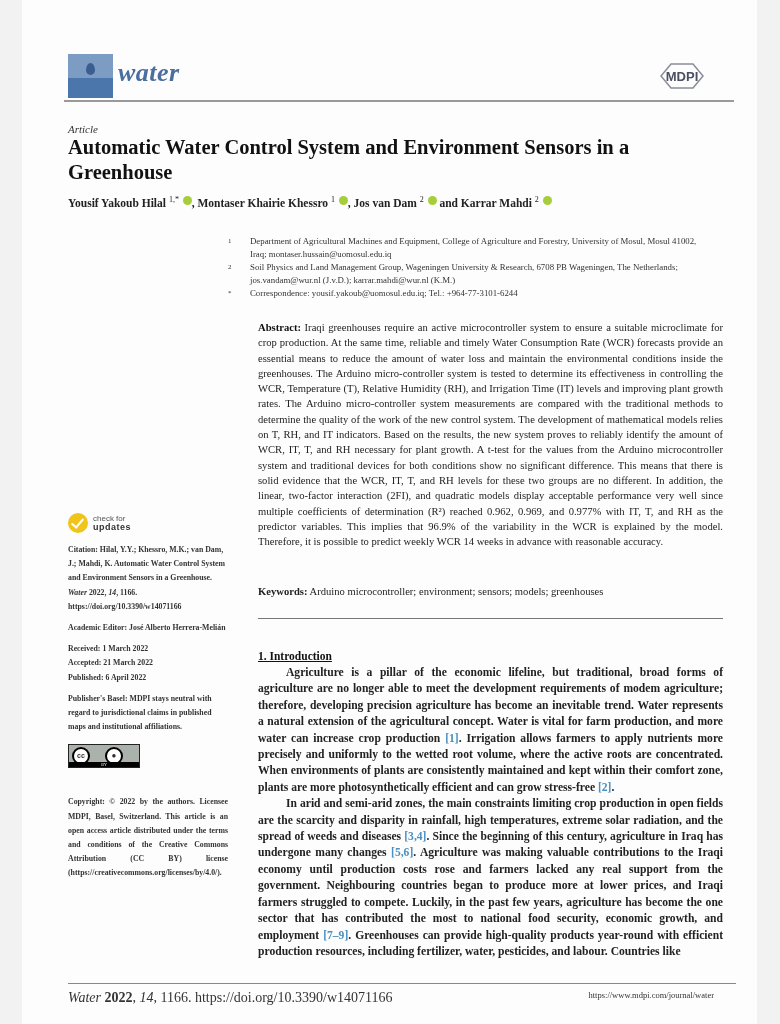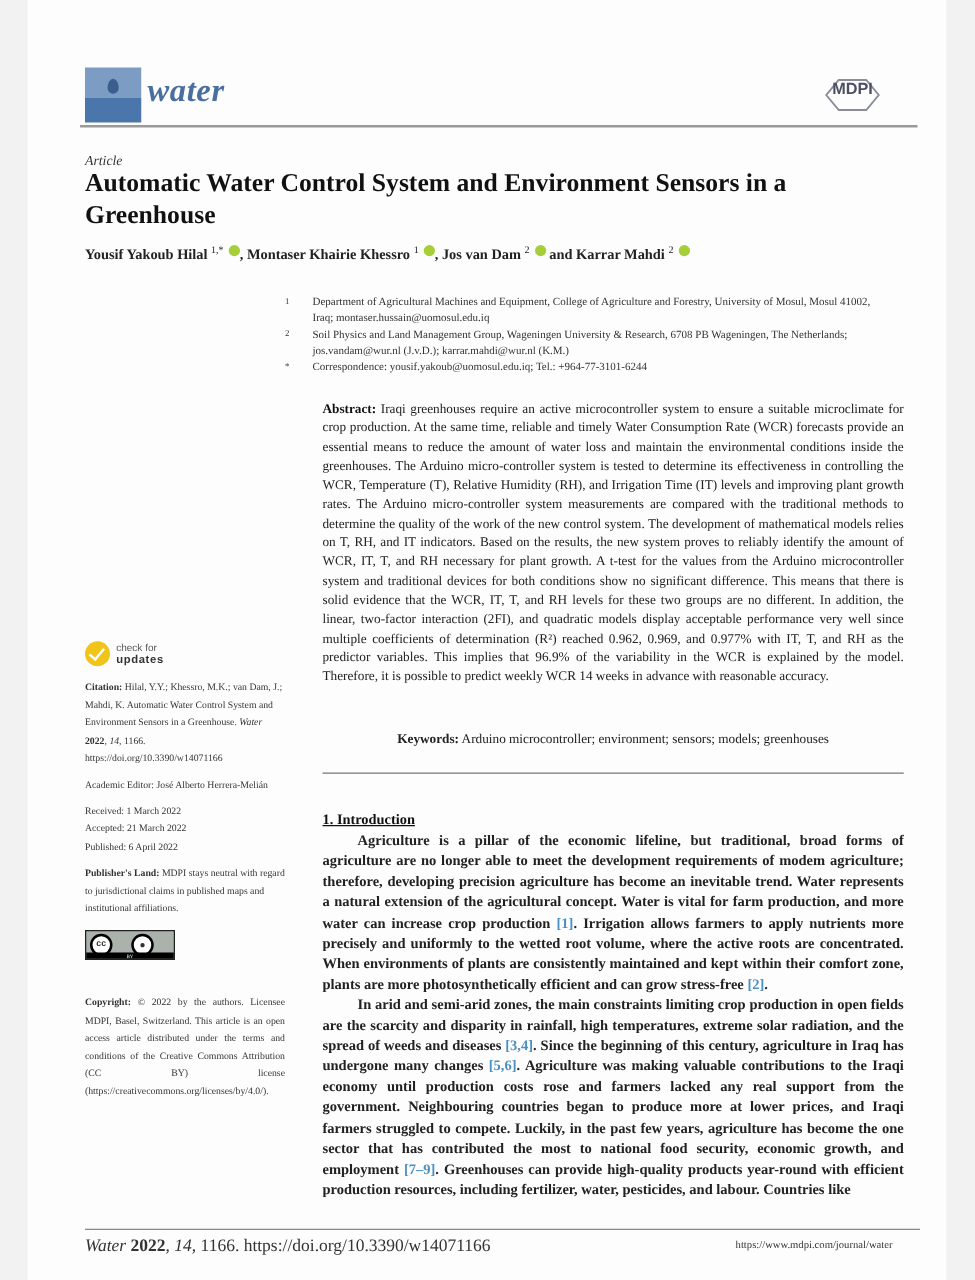--- a/index.html
+++ b/index.html
@@ -19,21 +19,21 @@
     position: absolute; left: 18px; top: 9px; width: 9px; height: 12px;
     background: #3a5f8f; border-radius: 50% 50% 50% 50% / 60% 60% 40% 40%;
   }
   .journal-name {
     position: absolute; left: 96px; top: 58px; font-size: 26px; font-style: italic; font-weight: bold;
     color: #4a6f9f; letter-spacing: 0.5px;
   }
   .mdpi-logo {
     position: absolute; left: 638px; top: 63px; width: 44px; height: 27px;
     font-family: "Liberation Sans", sans-serif; font-weight: bold; font-size: 13px; color: #4a4f63;
-    display: flex; align-items: flex-start; justify-content: center;
+    display: flex; align-items: center; justify-content: center;
   }
   .mdpi-logo svg { position: absolute; left: 0; top: 0; }
   .mdpi-logo span { position: relative; }
   .header-rule { position: absolute; left: 42px; top: 100px; width: 670px; height: 2px; background: #9a9a9a; }
 
   .article-type { position: absolute; left: 46px; top: 123px; font-size: 11px; font-style: italic; color: #333; font-family: Liberation Serif, serif; }
   .title {
     position: absolute; left: 46px; top: 135px; width: 650px; font-size: 20.5px; font-weight: bold; line-height: 25px; color: #111;
   }
   .authors { position: absolute; left: 46px; top: 195px; font-size: 11.5px; font-weight: bold; color: #222; }
@@ -44,35 +44,35 @@
   }
 
   .affils { position: absolute; left: 206px; top: 235px; width: 480px; font-size: 8.8px; line-height: 13px; color: #333; }
   .affil { display: flex; }
   .affil .num { width: 22px; flex: none; font-size: 7px; }
 
   .abstract {
     position: absolute; left: 236px; top: 320px; width: 465px; font-size: 10.6px; line-height: 15.3px; text-align: justify; color: #222;
   }
   .abstract b { color: #111; margin-top: 47px; }
-  .keywords { position: absolute; left: 236px; top: 586px; width: 465px; font-size: 10.6px; color: #222; text-align: center; }
+  .keywords { position: absolute; left: 236px; top: 586px; width: 465px; font-size: 10.6px; color: #222; }
   .abs-rule { position: absolute; left: 236px; top: 618px; width: 465px; height: 1px; background: #777; }
 
   
   .check-updates { position: absolute; left: 46px; top: 513px; display: flex; align-items: center; }
   .check-icon { width: 20px; height: 20px; border-radius: 50%; background: #f0c419; position: relative; margin-right: 5px; }
   .check-icon::after {
     content: ""; position: absolute; left: 6px; top: 3px; width: 5px; height: 10px;
     border-right: 2px solid #fff; border-bottom: 2px solid #fff; transform: rotate(40deg);
   }
   .check-text { font-family: "Liberation Sans", sans-serif; font-size: 8px; line-height: 9px; color: #555; }
   .check-text b { font-size: 9px; color: #333; letter-spacing: 0.5px; }
 
   .sidebar { position: absolute; left: 46px; top: 543px; width: 160px; font-size: 7.8px; line-height: 14.2px; color: #333; }
-  .sidebar p { margin: 0 0 7px 0; }
+  .sidebar p { margin: 0 0 7px 0; font-weight: bold; }
   .sidebar .copyright { text-align: justify; margin-top: 27px; }
   .cc-badge {
     width: 70px; height: 22px; background: #aab2ab; border: 1px solid #222; position: relative; margin: 10px 0 8px 0;
   }
   .cc-badge .cc { position: absolute; left: 3px; top: 2px; width: 14px; height: 14px; border-radius: 50%; background: #fff; border: 2px solid #000;
     font-family: "Liberation Sans", sans-serif; font-size: 7px; font-weight: bold; text-align: center; line-height: 14px; }
   .cc-badge .by { position: absolute; left: 36px; top: 2px; width: 14px; height: 14px; border-radius: 50%; background: #fff; border: 2px solid #000;
     font-family: "Liberation Sans", sans-serif; font-size: 8px; font-weight: bold; text-align: center; line-height: 14px; }
   .cc-badge .bar { position: absolute; left: 0; bottom: 0; width: 100%; height: 5px; background: #000; color: #fff; font-size: 4px; text-align: center; line-height: 5px; }
 
@@ -167,21 +167,21 @@
     <p>
       <span>Academic Editor:</span>
       <span>José Alberto Herrera-Melián</span>
     </p>
     <p>
       <span>Received: 1 March 2022</span><br>
       <span>Accepted: 21 March 2022</span><br>
       <span>Published: 6 April 2022</span>
     </p>
     <p>
-      <b>Publisher's Land:</b>
+      <b>Publisher's Basel:</b>
       <span>MDPI stays neutral with regard to jurisdictional claims in published maps and institutional affiliations.</span>
     </p>
     <div class="cc-badge">
       <div class="cc">cc</div>
       <div class="by">●</div>
       <div class="bar">BY</div>
     </div>
     <p class="copyright">
       <b>Copyright:</b>
       <span>© 2022 by the authors. Licensee MDPI, Basel, Switzerland. This article is an open access article distributed under the terms and conditions of the Creative Commons Attribution (CC BY) license (https://creativecommons.org/licenses/by/4.0/).</span>

